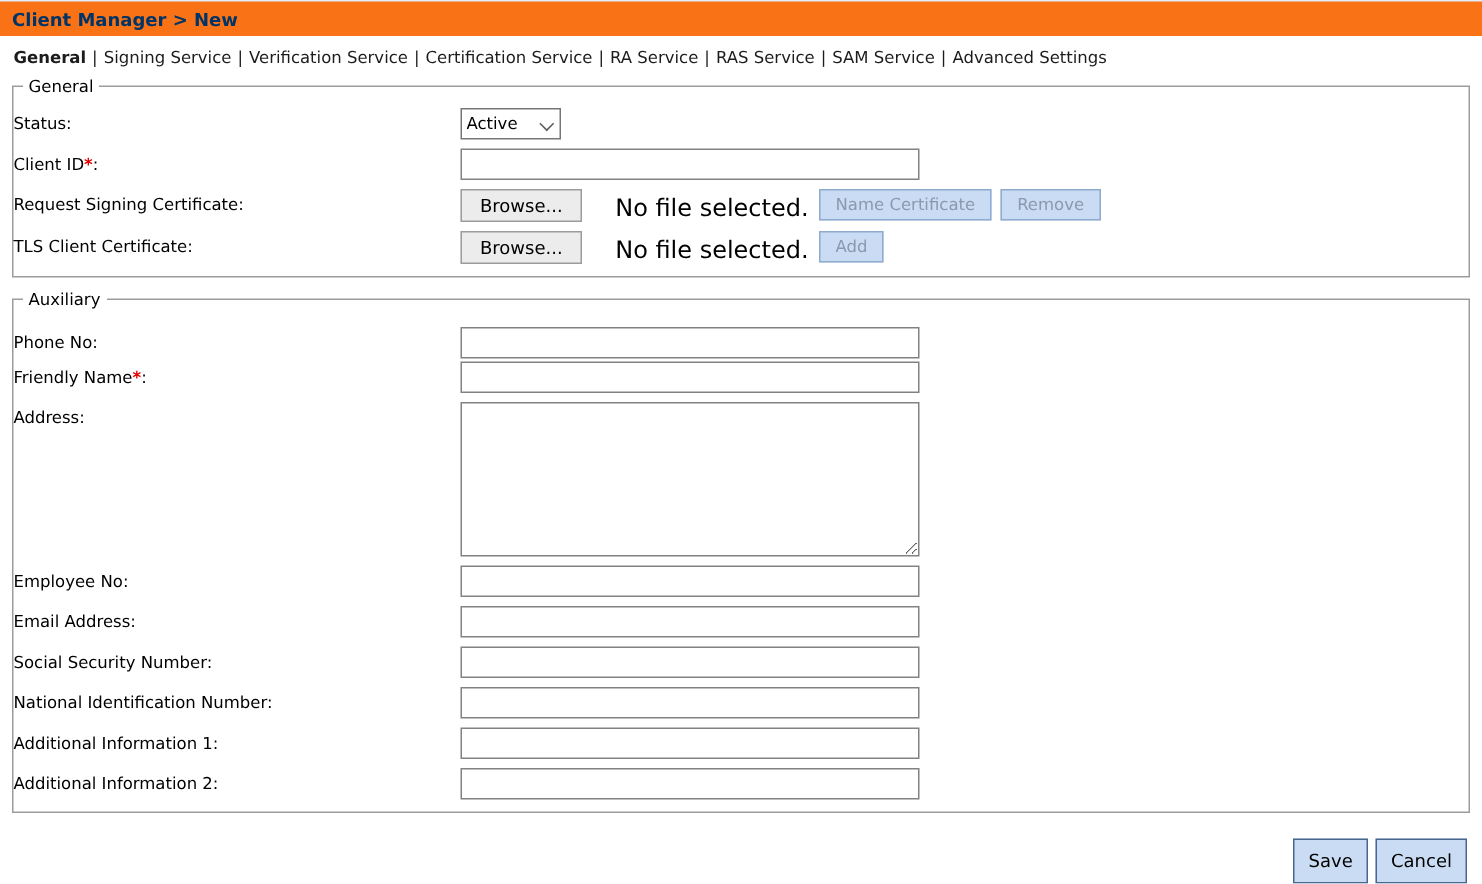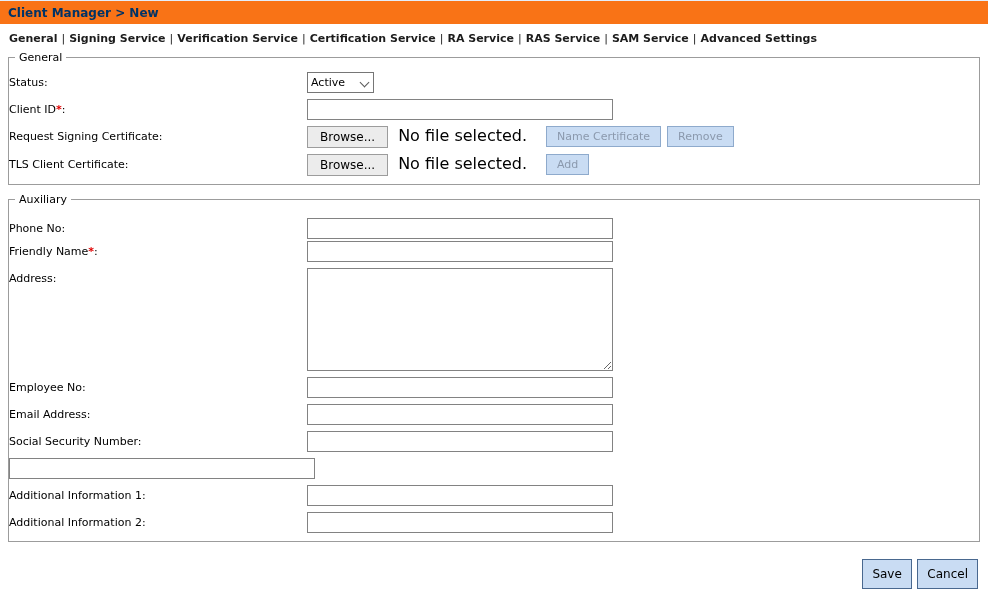--- a/index.html
+++ b/index.html
@@ -6,21 +6,21 @@
   html,body { width:988px; height:589px; background:#ffffff; overflow:hidden;
               font-family:"DejaVu Sans","Liberation Sans",sans-serif; font-size:11px; color:#000; }
 
   
   .header-bar { height:24px; background:#f97316; display:flex; align-items:center;
                 padding-left:8px; border-top:1px solid #e4eefb; }
   .header-title { font-weight:bold; font-size:12px; color:#003366; }
 
   
   .tab-bar { padding:8px 0 0 9px; height:22px; white-space:nowrap; }
-  .tab { color:#1c1c1c; cursor:pointer;font-weight:bold; }
+  .tab { color:#1c1c1c; cursor:pointer; }
   .tab.active { font-weight:bold; }
   .tab-sep { color:#1c1c1c; margin:0 4px; }
 
   
   fieldset { border:1px solid #9c9c9c; margin:5px 8px 0 8px; padding:6px 0 8px 0; }
   fieldset legend { margin-left:6px; padding:0 4px; font-size:11px; color:#000; }
   .fieldset-auxiliary { margin-top:8px; }
 
   
   .form-row { display:flex; align-items:flex-start; margin-top:6px; position:relative; }
@@ -38,21 +38,21 @@
   .select-wrap { position:relative; display:inline-block; }
   select { width:67px; height:21px; border:1px solid #767676; background:#fff;
            font-family:inherit; font-size:11px; padding:0 18px 0 3px;
            -webkit-appearance:none; appearance:none; border-radius:0; }
   .chevron-down { position:absolute; right:6px; top:7px; width:7px; height:7px; pointer-events:none; }
   .chevron-down:before { content:""; position:absolute; left:0; top:0; width:6px; height:6px;
            border-left:1.5px solid #5a5a5a; border-bottom:1.5px solid #5a5a5a;
            transform:rotate(-45deg); }
 
   
-  .file-field { display:flex; align-items:flex-start; }
+  .file-field { display:flex; align-items:flex-end;gap:12px; }
   .browse-btn { height:22px; padding:0 12px; background:#ececec; border:1px solid #9c9c9c;
                 font-family:inherit; font-size:12px; color:#000; cursor:pointer; }
   .file-status { font-size:16px; margin-left:10px; color:#000; }
 
   
   .cert-actions { position:absolute; left:537px; top:0; display:flex; gap:6px; }
   .blue-btn { height:21px; padding:0 10px; background:#c9dcf3; border:1px solid #8eaacc;
               color:#8b99ad; font-family:inherit; font-size:11px; cursor:pointer; }
 
   
@@ -140,20 +140,21 @@
     <div class="label-cell"><span>Email Address</span><span>:</span></div>
     <input type="text" value="" style="">
   </div>
 
   <div class="form-row">
     <div class="label-cell"><span>Social Security Number</span><span>:</span></div>
     <input type="text" value="" style="">
   </div>
 
   <div class="form-row">
+    <div class="label-cell"><span>National Identification Number</span><span>:</span></div>
     <input type="text" value="" style="">
   </div>
 
   <div class="form-row">
     <div class="label-cell"><span>Additional Information 1</span><span>:</span></div>
     <input type="text" value="" style="">
   </div>
 
   <div class="form-row">
     <div class="label-cell"><span>Additional Information 2</span><span>:</span></div>

